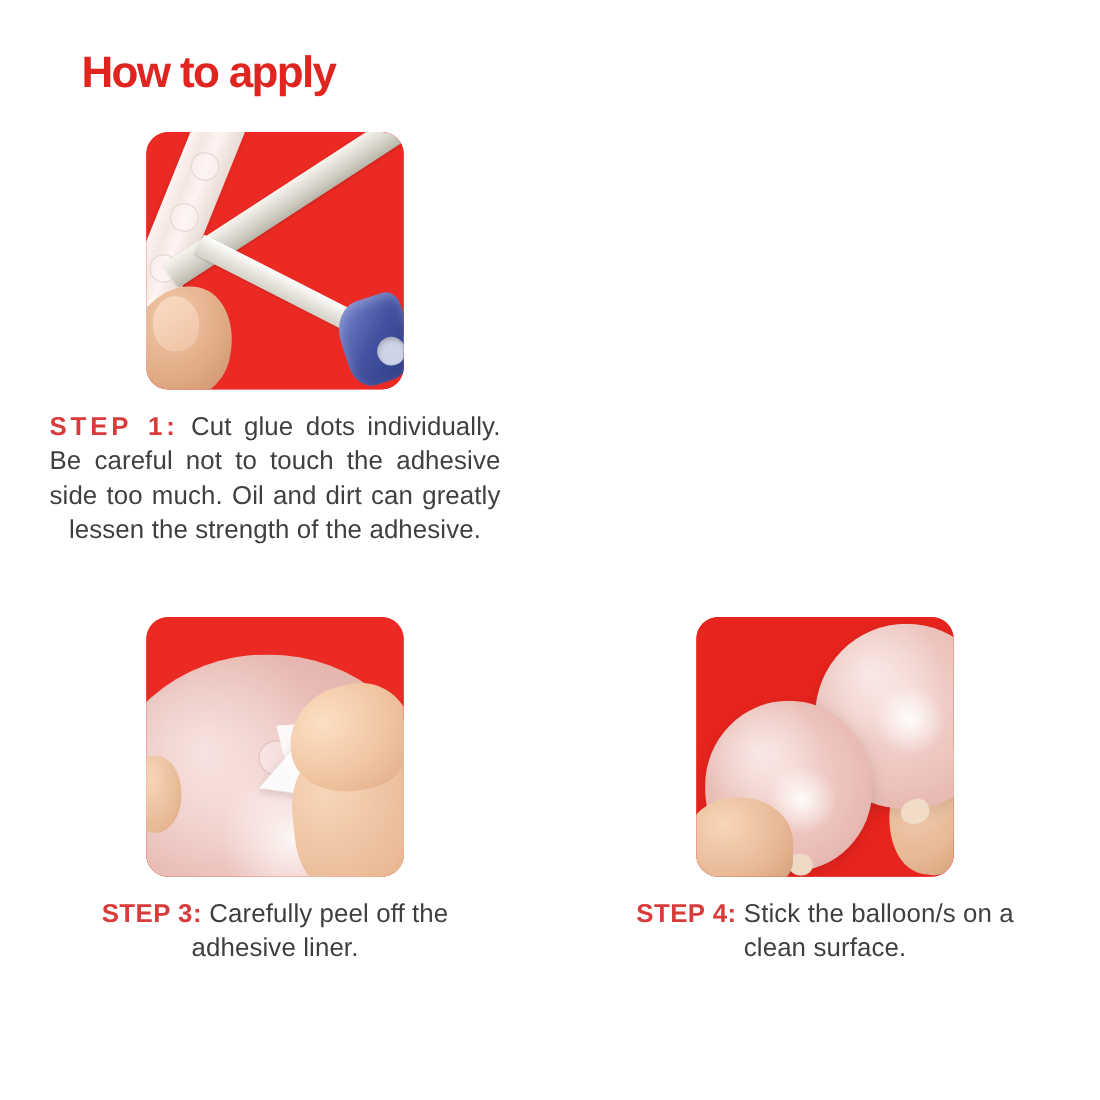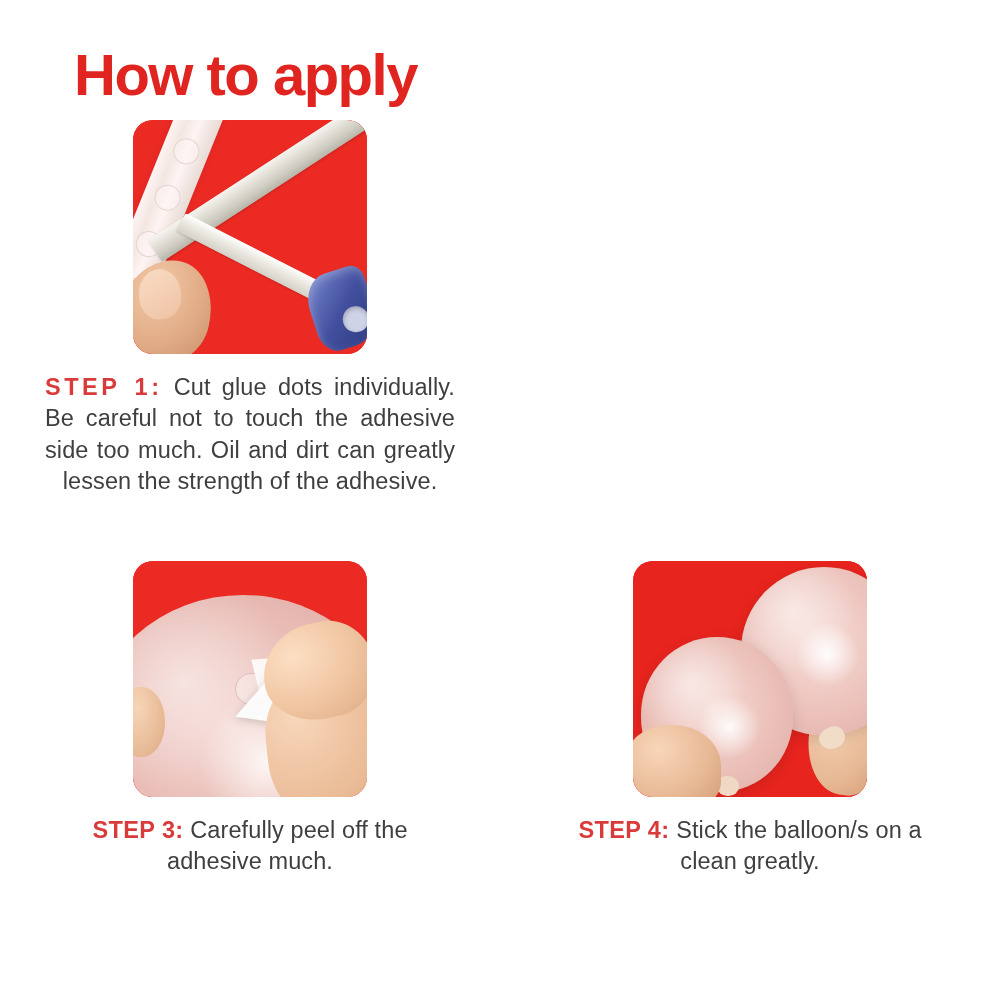--- a/index.html
+++ b/index.html
@@ -14,21 +14,21 @@
     font-family: "Liberation Sans", sans-serif;
     color: #3a3a3a;
     position: relative;
   }
 
   
   #page-title {
     position: absolute;
     left: 74px;
     top: 46px;
-    font-size: 58px;
+    font-size: 40px;
     font-weight: bold;
     letter-spacing: -1.5px;
     color: #E02520;
     line-height: 1;
     white-space: nowrap;
   }
 
   
   .steps-grid {
     position: absolute;
@@ -382,37 +382,37 @@
           <div class="p3-dot-on-balloon"></div>
           <div class="p3-liner2"></div>
           <div class="p3-liner"></div>
           <div class="p3-hand"></div>
           <div class="p3-thumb"></div>
           <div class="p3-hand-left"></div>
         </div>
       </div>
       <div class="caption short">
         <span class="step-label">STEP 3:</span>
-        <span>Carefully peel off the adhesive much.</span>
+        <span>Carefully peel off the adhesive liner.</span>
       </div>
     </div>
 
     <div class="step-cell">
       <div class="photo-card tall">
         <div class="photo-inner">
           <div class="p4-bg"></div>
           <div class="p4-hand-right"></div>
           <div class="p4-balloon-b"></div>
           <div class="p4-knot-b"></div>
           <div class="p4-balloon-a">
             <div class="p4-knot-a"></div>
           </div>
           <div class="p4-hand-left"></div>
         </div>
       </div>
       <div class="caption short">
         <span class="step-label">STEP 4:</span>
-        <span>Stick the balloon/s on a clean greatly.</span>
+        <span>Stick the balloon/s on a clean surface.</span>
       </div>
     </div>
 
   </div>
 </div>
 
 </body></html>

